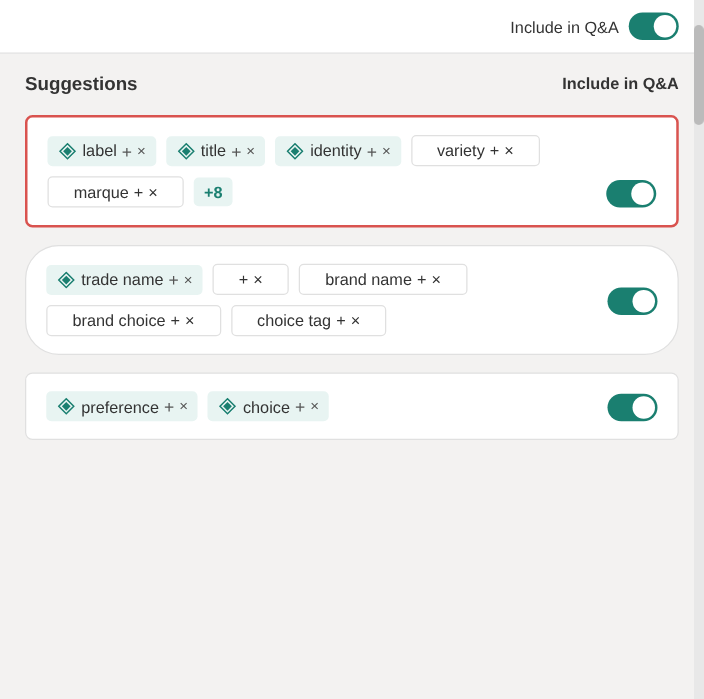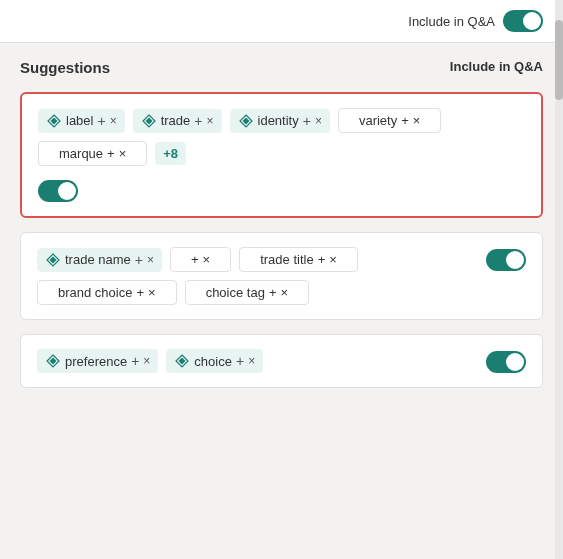--- a/index.html
+++ b/index.html
@@ -212,21 +212,21 @@
 </div>
 
 <div class="content">
   <div class="header-row">
     <div class="header-left">
       <div class="suggestions-title">Suggestions</div>
     </div>
     <div class="include-qna-label">Include in Q&amp;A</div>
   </div>
 
-  <div class="card highlighted" style="align-items: flex-start; flex-direction: column;">
+  <div class="card highlighted" style="align-items: flex-end;">
     <div class="card-content">
 
       <span class="tag">
         <span class="ai-icon">
           <svg class="ai-diamond" viewBox="0 0 14 14" fill="none" xmlns="http://www.w3.org/2000/svg">
             <path d="M7 1L13 7L7 13L1 7L7 1Z" stroke="#1a7f70" stroke-width="1.2" fill="none"></path>
             <path d="M7 3.5L10.5 7L7 10.5L3.5 7L7 3.5Z" fill="#1a7f70"></path>
           </svg>
         </span>
         <span>label</span>
@@ -234,21 +234,21 @@
         <span class="close-btn">×</span>
       </span>
 
       <span class="tag">
         <span class="ai-icon">
           <svg class="ai-diamond" viewBox="0 0 14 14" fill="none" xmlns="http://www.w3.org/2000/svg">
             <path d="M7 1L13 7L7 13L1 7L7 1Z" stroke="#1a7f70" stroke-width="1.2" fill="none"></path>
             <path d="M7 3.5L10.5 7L7 10.5L3.5 7L7 3.5Z" fill="#1a7f70"></path>
           </svg>
         </span>
-        <span>trade</span>
+        <span>title</span>
         <span class="plus-btn">+</span>
         <span class="close-btn">×</span>
       </span>
 
       <span class="tag">
         <span class="ai-icon">
           <svg class="ai-diamond" viewBox="0 0 14 14" fill="none" xmlns="http://www.w3.org/2000/svg">
             <path d="M7 1L13 7L7 13L1 7L7 1Z" stroke="#1a7f70" stroke-width="1.2" fill="none"></path>
             <path d="M7 3.5L10.5 7L7 10.5L3.5 7L7 3.5Z" fill="#1a7f70"></path>
           </svg>
@@ -270,42 +270,42 @@
         <span class="close-btn">×</span>
       </span>
 
       <span class="more-badge">+8</span>
     </div>
     <div class="card-toggle-wrapper">
       <div class="toggle"></div>
     </div>
   </div>
 
-  <div class="card" style="align-items: flex-start;">
+  <div class="card" style="align-items: center; border-radius: 27px;">
     <div class="card-content">
 
       <span class="tag">
         <span class="ai-icon">
           <svg class="ai-diamond" viewBox="0 0 14 14" fill="none" xmlns="http://www.w3.org/2000/svg">
             <path d="M7 1L13 7L7 13L1 7L7 1Z" stroke="#1a7f70" stroke-width="1.2" fill="none"></path>
             <path d="M7 3.5L10.5 7L7 10.5L3.5 7L7 3.5Z" fill="#1a7f70"></path>
           </svg>
         </span>
         <span>trade name</span>
         <span class="plus-btn">+</span>
         <span class="close-btn">×</span>
       </span>
 
       <span class="tag-plain">
         <span class="plus-btn">+</span>
         <span class="close-btn">×</span>
       </span>
 
       <span class="tag-plain">
-        <span>trade title</span>
+        <span>brand name</span>
         <span class="plus-btn">+</span>
         <span class="close-btn">×</span>
       </span>
 
       <span class="tag-plain">
         <span>brand choice</span>
         <span class="plus-btn">+</span>
         <span class="close-btn">×</span>
       </span>
 

